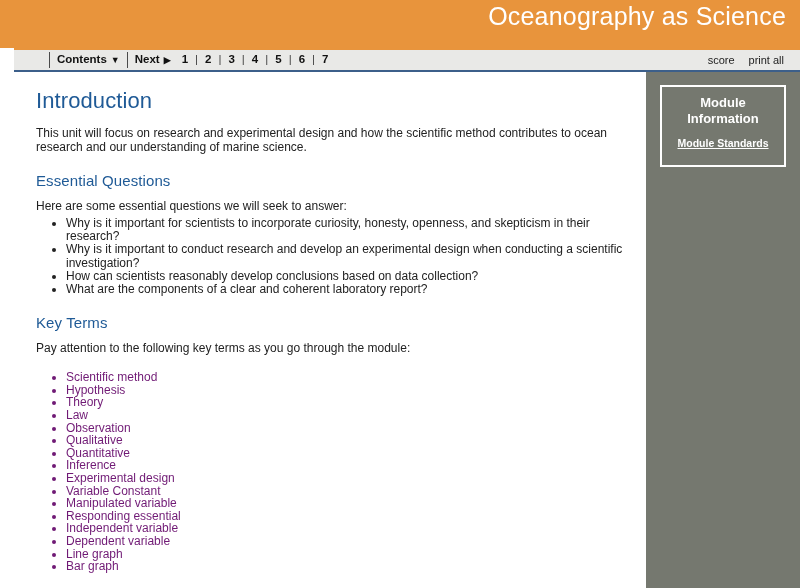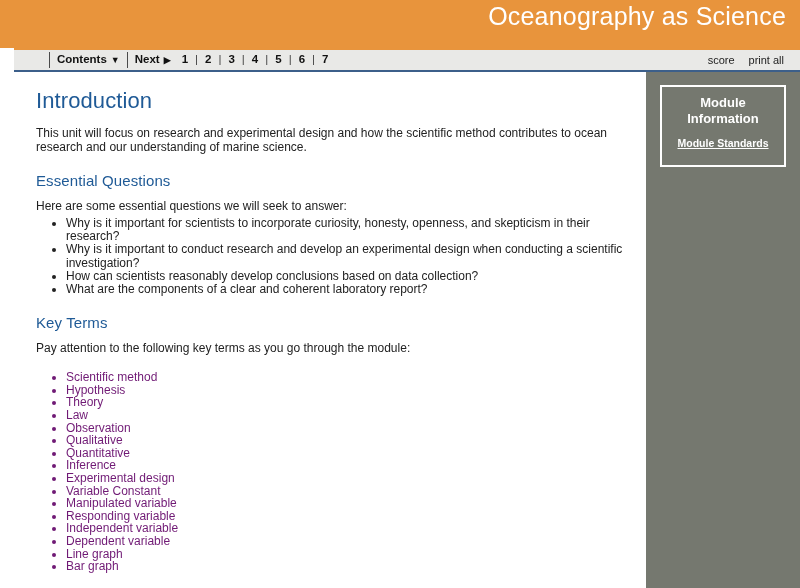--- a/index.html
+++ b/index.html
@@ -287,21 +287,21 @@
       <li>Hypothesis</li>
       <li>Theory</li>
       <li>Law</li>
       <li>Observation</li>
       <li>Qualitative</li>
       <li>Quantitative</li>
       <li>Inference</li>
       <li>Experimental design</li>
       <li>Variable Constant</li>
       <li>Manipulated variable</li>
-      <li>Responding variable</li>
+      <li>Responding essential</li>
       <li>Independent variable</li>
       <li>Dependent variable</li>
       <li>Line graph</li>
       <li>Bar graph</li>
     </ul>
   </div>
 
   <div class="sidebar">
     <div class="module-box">
       <div class="module-box-title">Module

